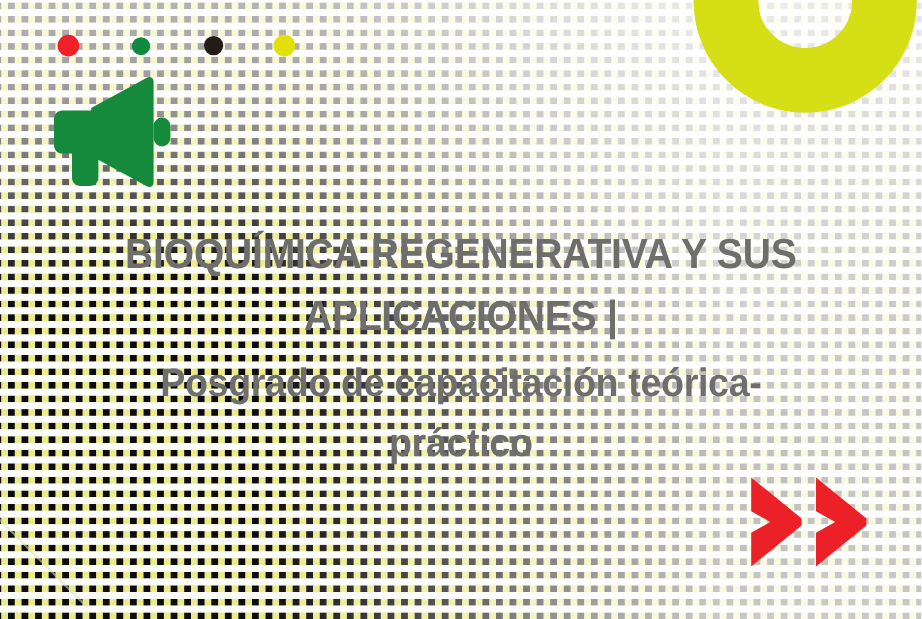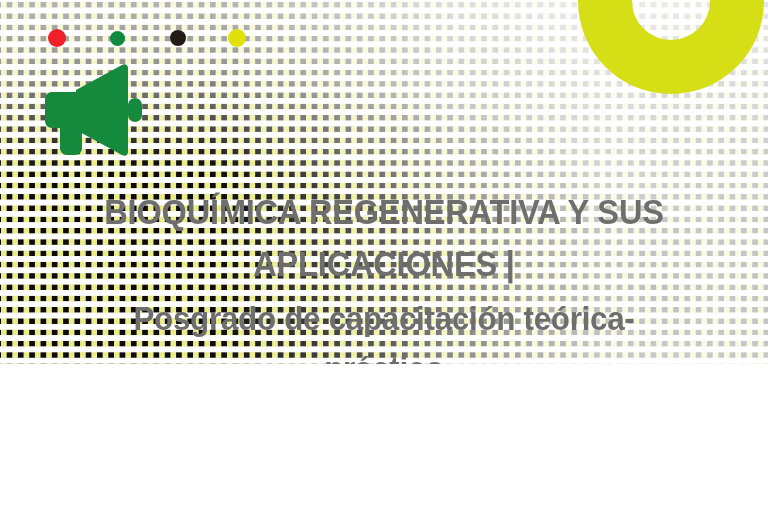--- a/index.html
+++ b/index.html
@@ -3,21 +3,21 @@
 <meta charset="utf-8">
 <style>
   html, body {
     margin: 0;
     padding: 0;
     background: #ffffff;
   }
   #poster {
     position: relative;
     width: 768px;
-    height: 364px;
+    height: 516px;
     overflow: hidden;
     background: #ffffff;
     font-family: "Liberation Sans", sans-serif;
   }
 
   
   .dot-layer {
     position: absolute;
     inset: 0;
     pointer-events: none;

